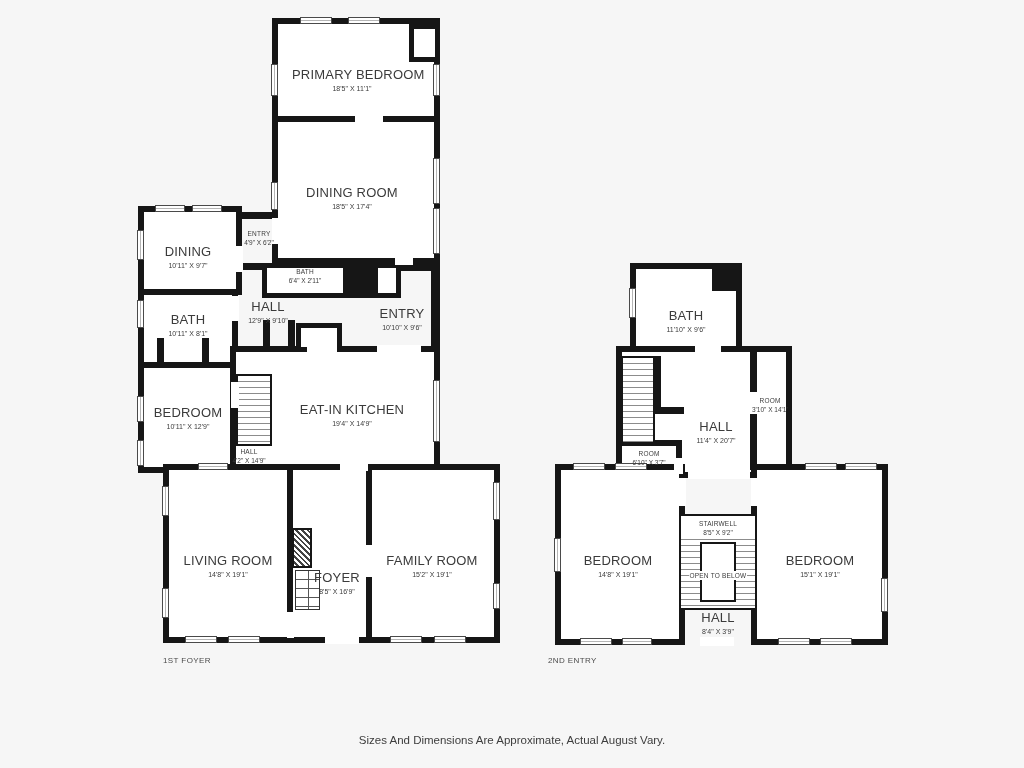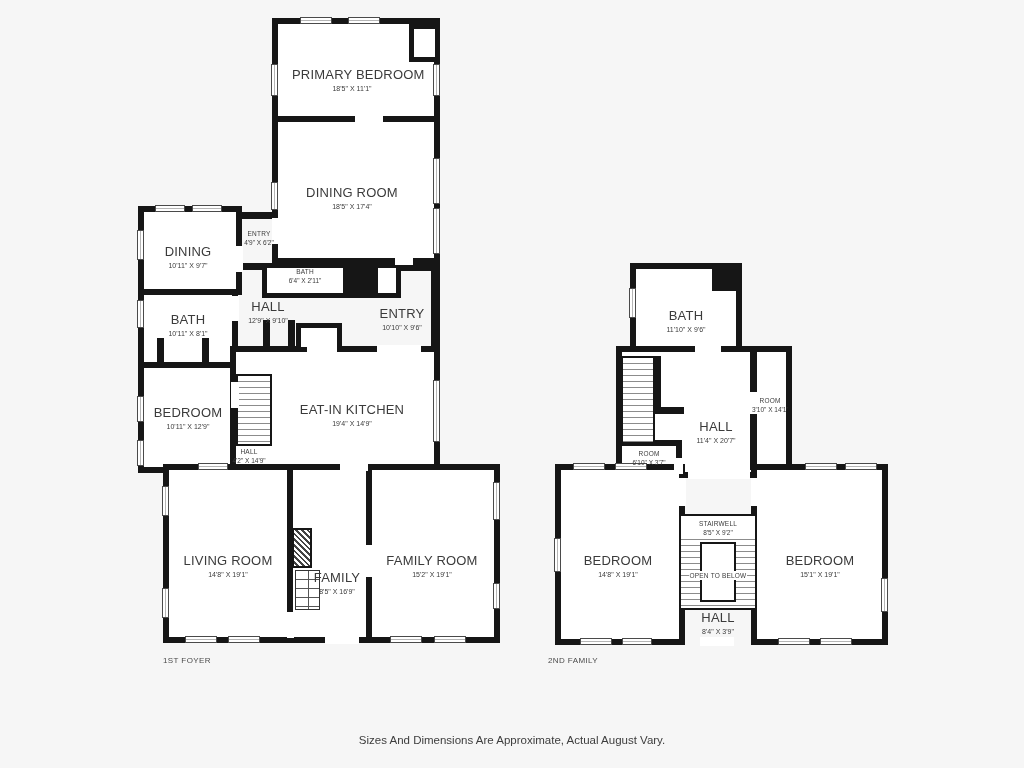--- a/index.html
+++ b/index.html
@@ -146,21 +146,21 @@
     </div>
     <div class="label small" style="left:212px;top:447px;width:74px;">
       <span class="name">HALL</span>
       <span class="dims">4'2" X 14'9"</span>
     </div>
     <div class="label" style="left:178px;top:552px;width:100px;">
       <span class="name">LIVING ROOM</span>
       <span class="dims">14'8" X 19'1"</span>
     </div>
     <div class="label" style="left:297px;top:569px;width:80px;">
-      <span class="name">FAMILY</span>
+      <span class="name">FOYER</span>
       <span class="dims">8'5" X 16'9"</span>
     </div>
     <div class="label" style="left:382px;top:552px;width:100px;">
       <span class="name">FAMILY ROOM</span>
       <span class="dims">15'2" X 19'1"</span>
     </div>
     <div class="floor-tag" style="left:163px;top:656px;">1ST FOYER</div>
   </div>
 
   <div>
@@ -226,17 +226,17 @@
       <span class="name">OPEN TO BELOW</span>
     </div>
     <div class="label" style="left:682px;top:609px;width:72px;">
       <span class="name">HALL</span>
       <span class="dims">8'4" X 3'9"</span>
     </div>
     <div class="label" style="left:770px;top:552px;width:100px;">
       <span class="name">BEDROOM</span>
       <span class="dims">15'1" X 19'1"</span>
     </div>
-    <div class="floor-tag" style="left:548px;top:656px;">2ND FAMILY</div>
+    <div class="floor-tag" style="left:548px;top:656px;">2ND ENTRY</div>
   </div>
 
   <div class="disclaimer" style="top:734px;">Sizes And Dimensions Are Approximate, Actual August Vary.</div>
 </div>
 
 </body></html>

